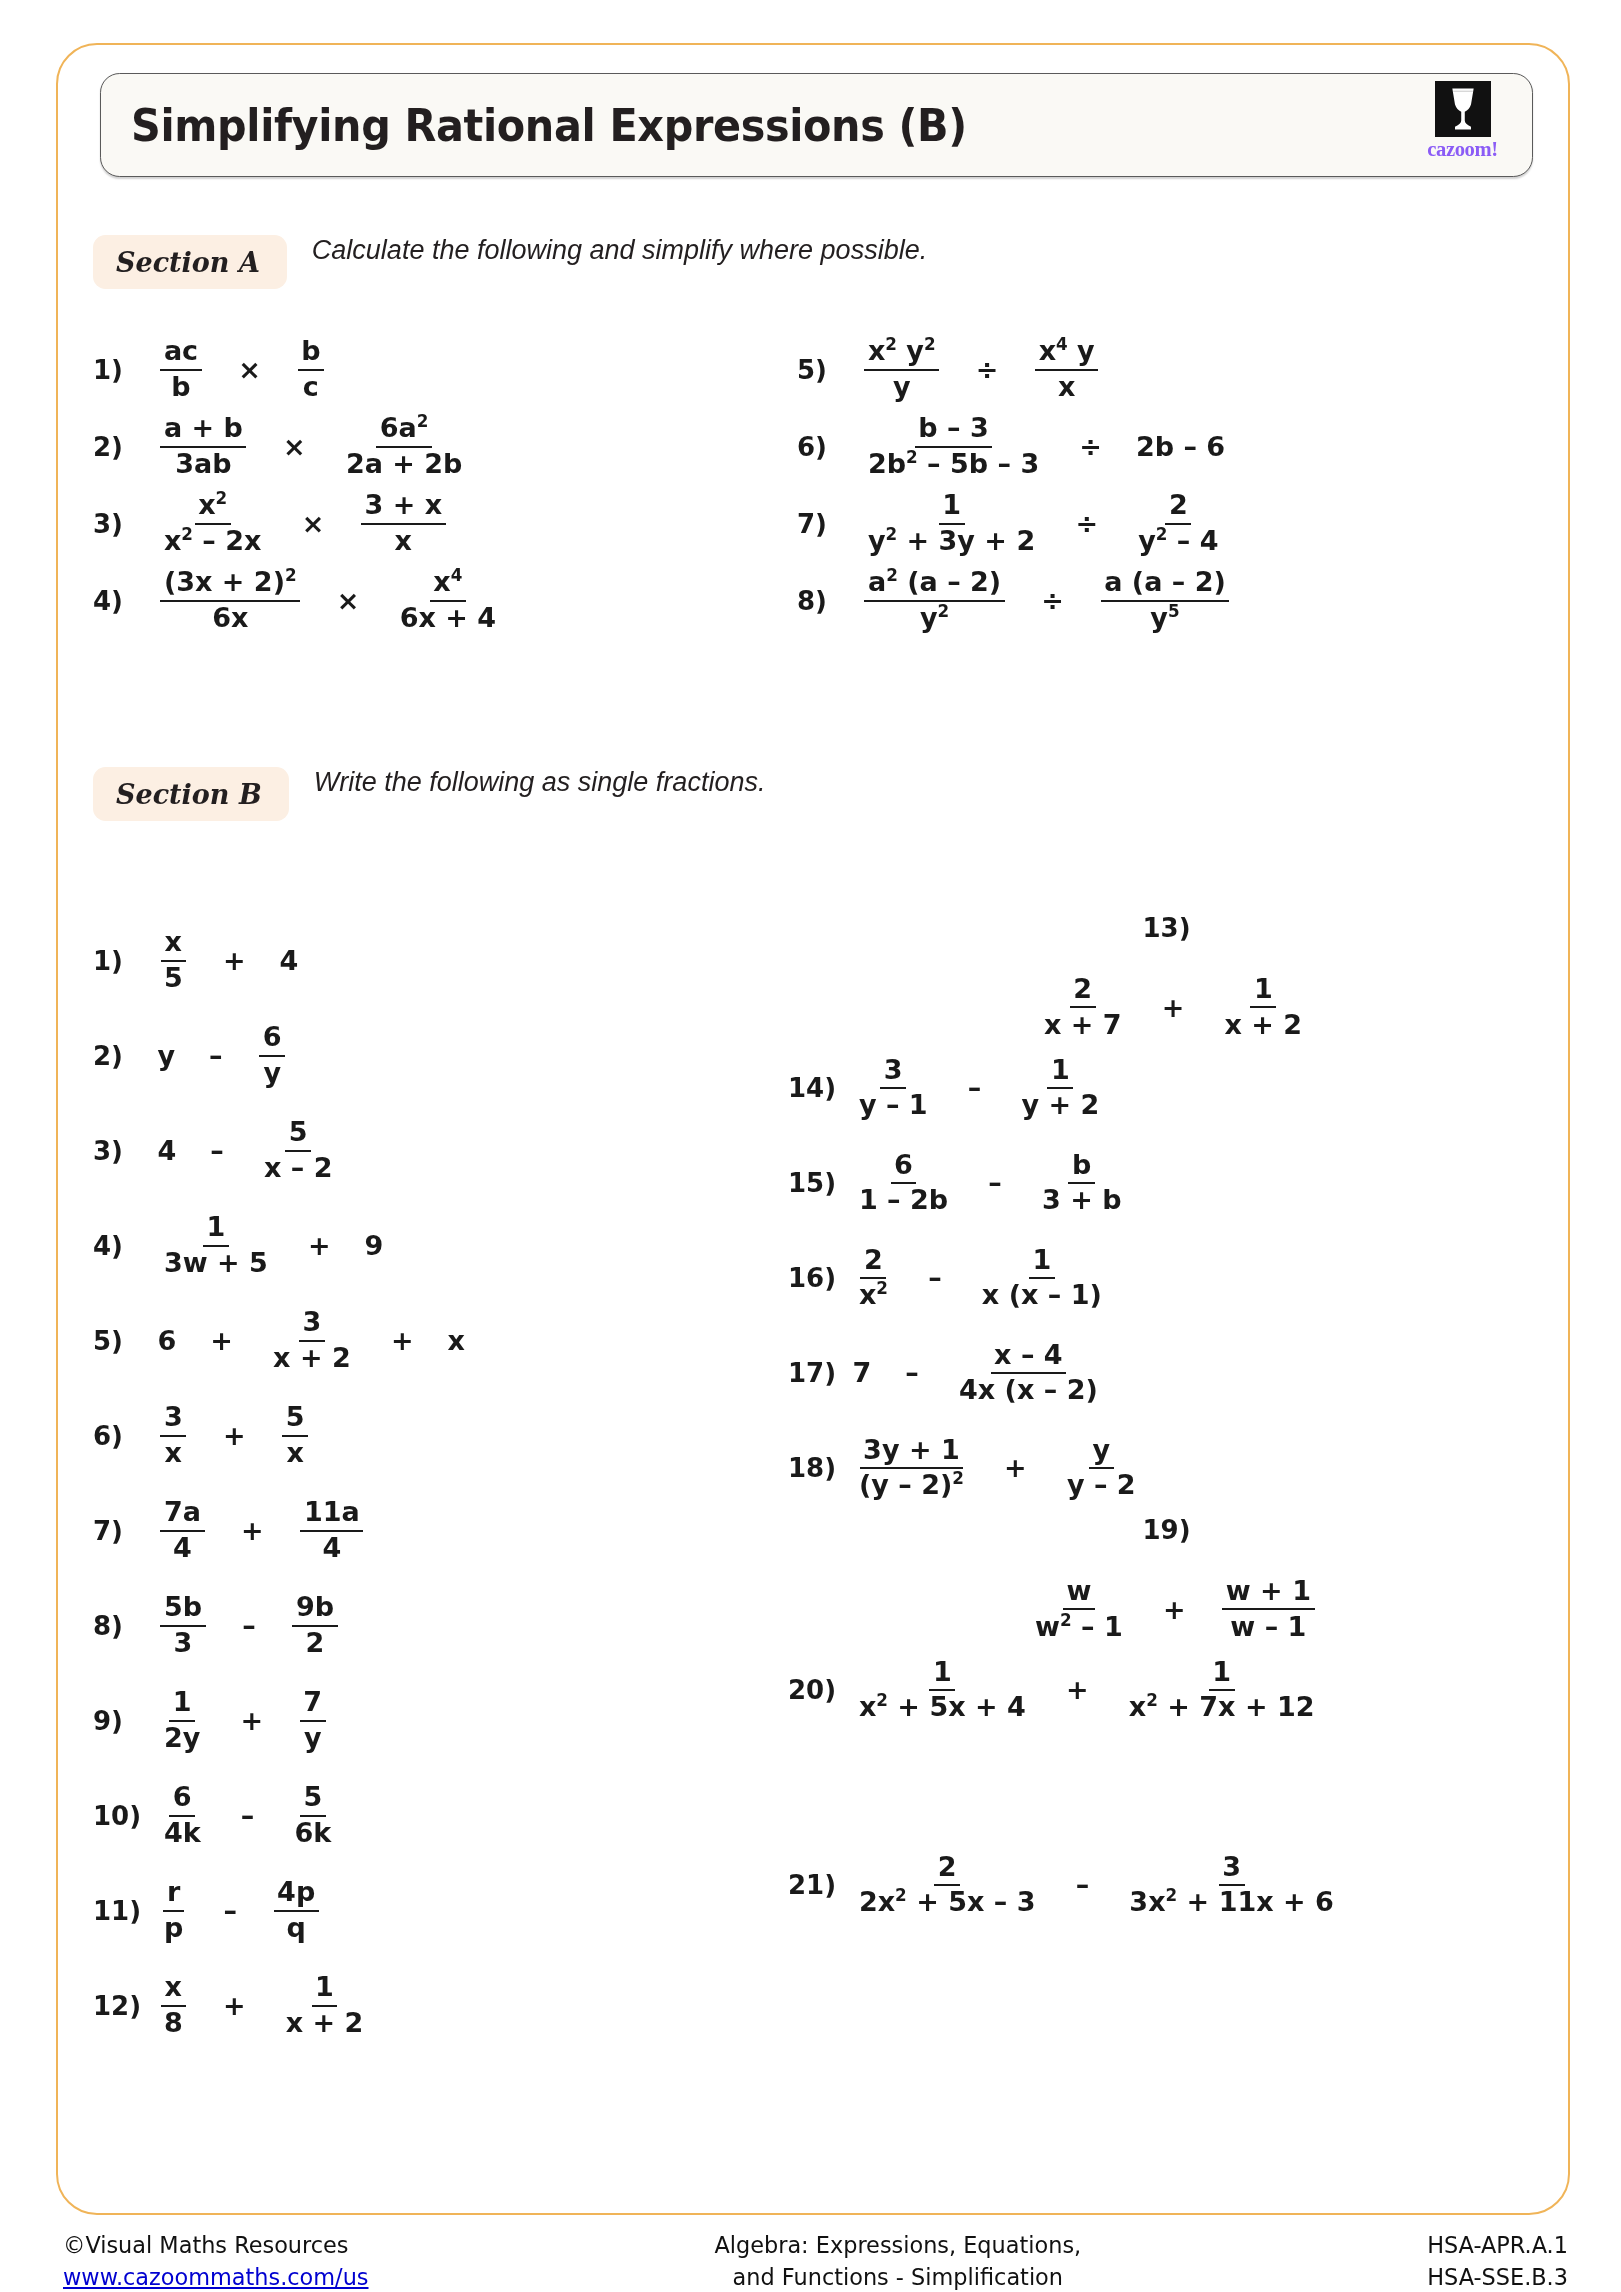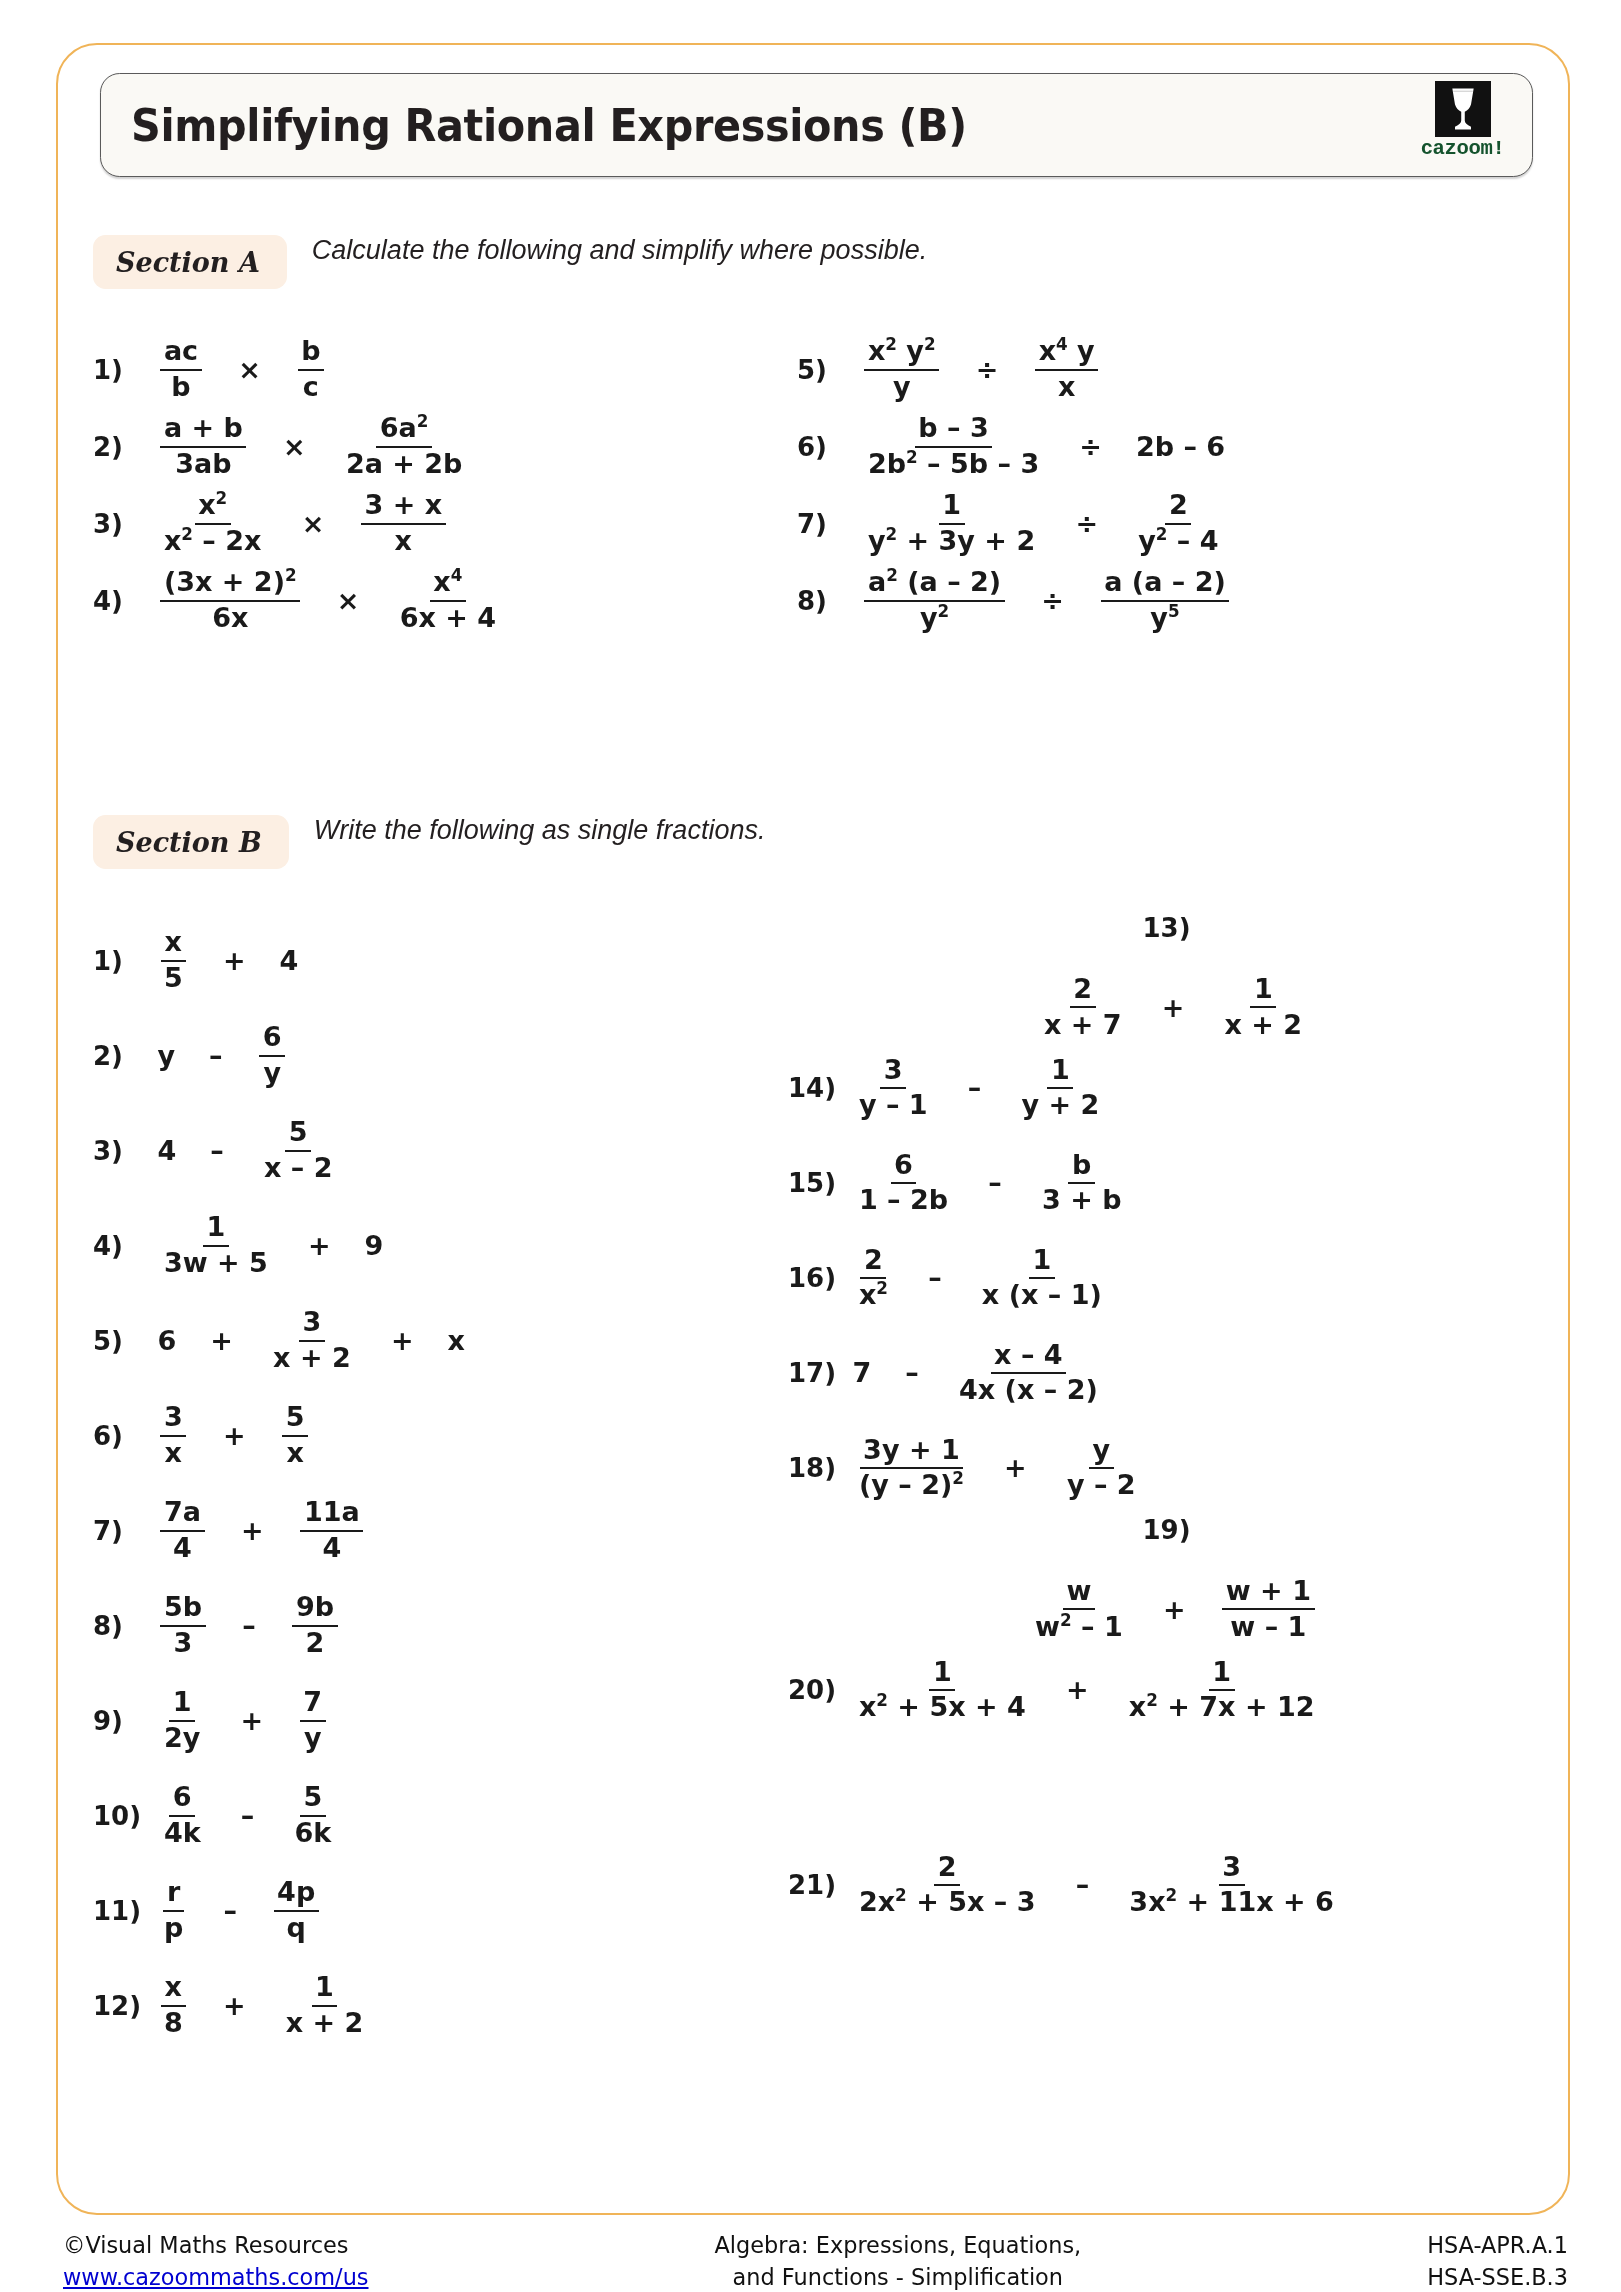--- a/index.html
+++ b/index.html
@@ -34,22 +34,22 @@
   }
   
   .logo{
     position:absolute;right:23px;top:7.2px;width:93px;height:90px;
     display:flex;flex-direction:column;align-items:center;justify-content:flex-start;
   }
   .logo-mark{
     width:56px;height:56px;background:#111111;display:flex;align-items:center;justify-content:center;
   }
   .logo-word{
-    font-family:Liberation Mono, monospace;font-weight:bold;
-    font-size:20.6px;color:#14532d;letter-spacing:-0.4px;margin-top:1.8px;line-height:1;
+    font-family:Liberation Serif, serif;font-weight:bold;
+    font-size:20.6px;color:#8b5cf6;letter-spacing:-0.4px;margin-top:1.8px;line-height:1;
   }
   
   .section-head{
     position:absolute;display:flex;
   }
   .sec-pill{
     background:#FCEFE3;border-radius:12.5px;padding:11.6px 27px 11.6px 23px;
     display:inline-block;
   }
   .sec-pill span{
@@ -231,21 +231,21 @@
           </span>
           <span class="tok">÷</span>
           <span class="frac">
             <span class="nu">a (a – 2)</span>
             <span class="de">y<sup>5</sup></span>
           </span>
         </div>
       </div>
     </div>
 
-  <div class="section-head" style="left:93px;top:815px;">
+  <div class="section-head" style="left:93px;top:767px;">
     <div class="sec-pill">
       <span>Section B</span>
     </div>
     <div class="sec-instr">Write the following as single fractions.</div>
   </div>
 
   <div class="col" id="secB-left" style="left:93px;top:913px;width:681px;">
       <div class="prob" style="min-height: 95px;">
         <div class="num">1)</div>
         <div class="expr">

